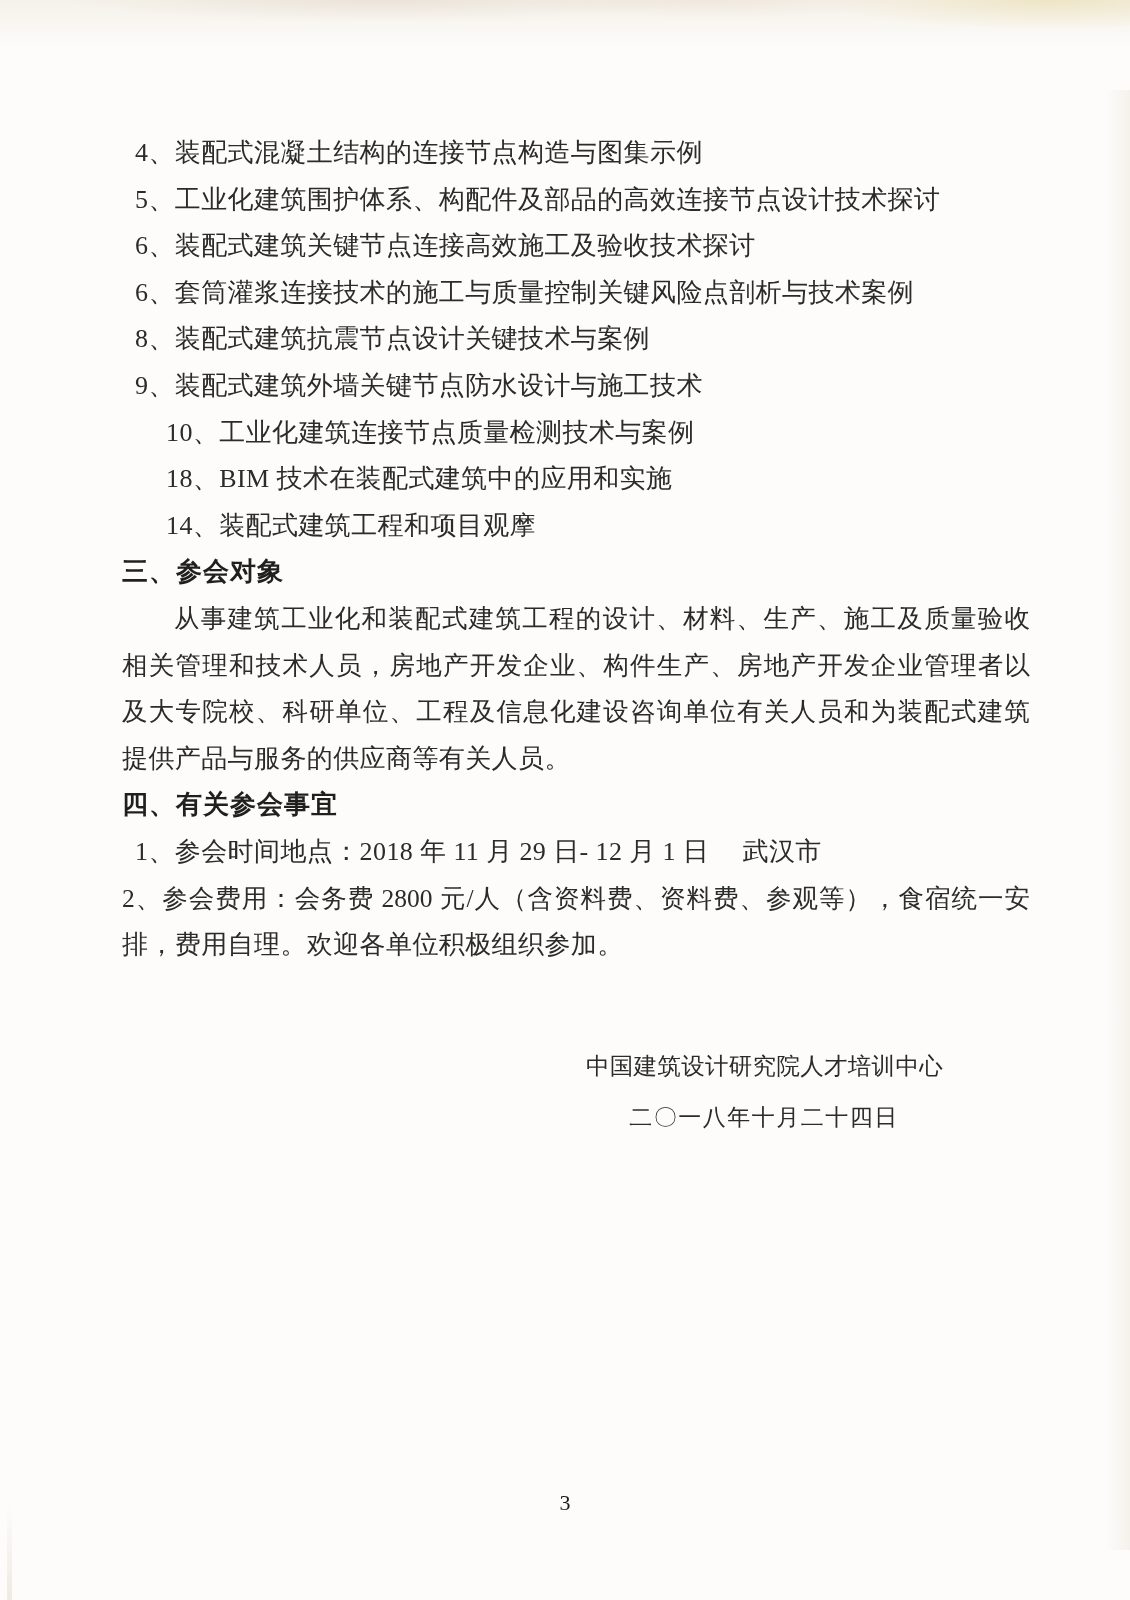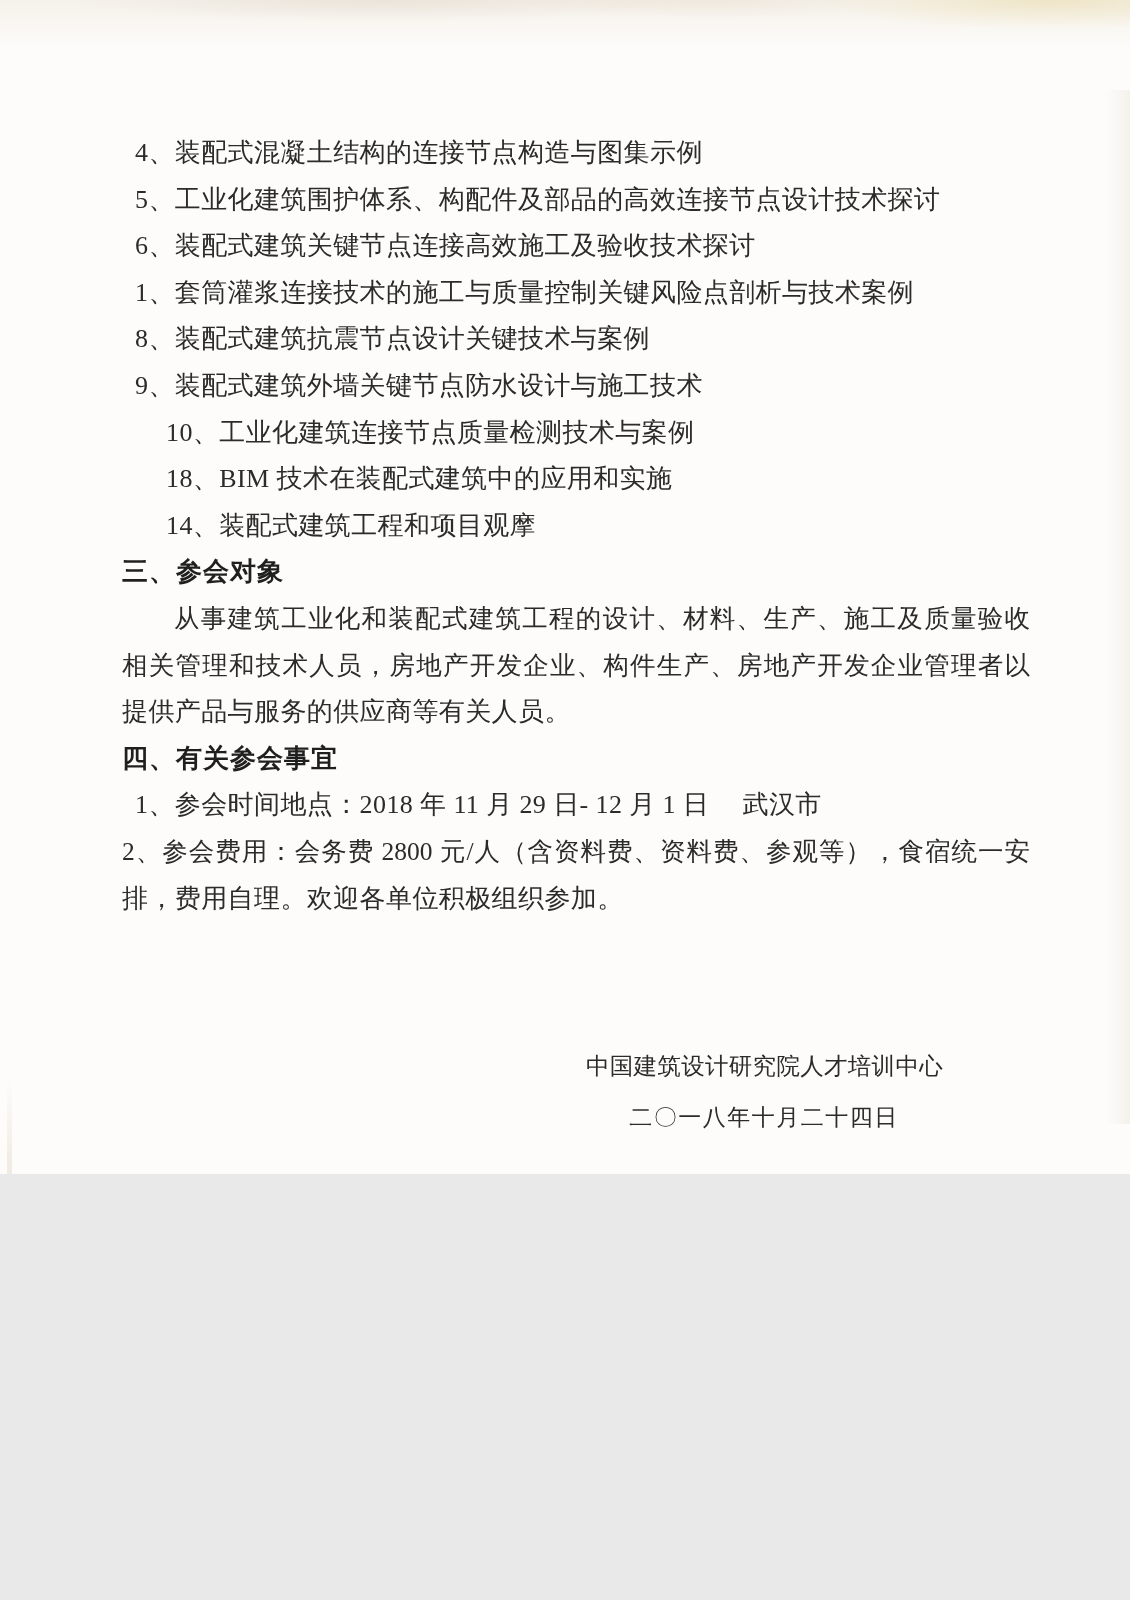--- a/index.html
+++ b/index.html
@@ -3,21 +3,21 @@
 <meta charset="utf-8">
 <style>
   html, body {
     margin: 0;
     padding: 0;
     background: #e9e9e9;
   }
   .page {
     position: relative;
     width: 1130px;
-    height: 1174px;
+    height: 1600px;
     margin: 0 auto;
     background: #fdfcfa;
     overflow: hidden;
     font-family: "Liberation Serif", "DejaVu Serif", serif;
     color: #2b2b2b;
   }
   
   .scan-top {
     position: absolute;
     top: 0; left: 0; right: 0;
@@ -111,31 +111,32 @@
 
   <div class="scan-top"></div>
   <div class="scan-right"></div>
   <div class="scan-bottom-left"></div>
 
   <div class="content">
 
     <div class="line d1">4、装配式混凝土结构的连接节点构造与图集示例</div>
     <div class="line d1">5、工业化建筑围护体系、构配件及部品的高效连接节点设计技术探讨</div>
     <div class="line d1">6、装配式建筑关键节点连接高效施工及验收技术探讨</div>
-    <div class="line d1">1、套筒灌浆连接技术的施工与质量控制关键风险点剖析与技术案例</div>
+    <div class="line d1">6、套筒灌浆连接技术的施工与质量控制关键风险点剖析与技术案例</div>
     <div class="line d1">8、装配式建筑抗震节点设计关键技术与案例</div>
     <div class="line d1">9、装配式建筑外墙关键节点防水设计与施工技术</div>
     <div class="line d2">10、工业化建筑连接节点质量检测技术与案例</div>
     <div class="line d2">18、BIM 技术在装配式建筑中的应用和实施</div>
     <div class="line d2">14、装配式建筑工程和项目观摩</div>
 
     <div class="line bold">三、参会对象</div>
 
     <div class="line justify indent">从事建筑工业化和装配式建筑工程的设计、材料、生产、施工及质量验收</div>
     <div class="line justify">相关管理和技术人员，房地产开发企业、构件生产、房地产开发企业管理者以</div>
+    <div class="line justify">及大专院校、科研单位、工程及信息化建设咨询单位有关人员和为装配式建筑</div>
     <div class="line">提供产品与服务的供应商等有关人员。</div>
 
     <div class="line bold">四、有关参会事宜</div>
 
     <div class="line d1">1、参会时间地点：2018 年 11 月 29 日- 12 月 1 日　 武汉市</div>
     <div class="line justify">2、参会费用：会务费 2800 元/人（含资料费、资料费、参观等），食宿统一安</div>
     <div class="line">排，费用自理。欢迎各单位积极组织参加。</div>
 
   </div>
 

